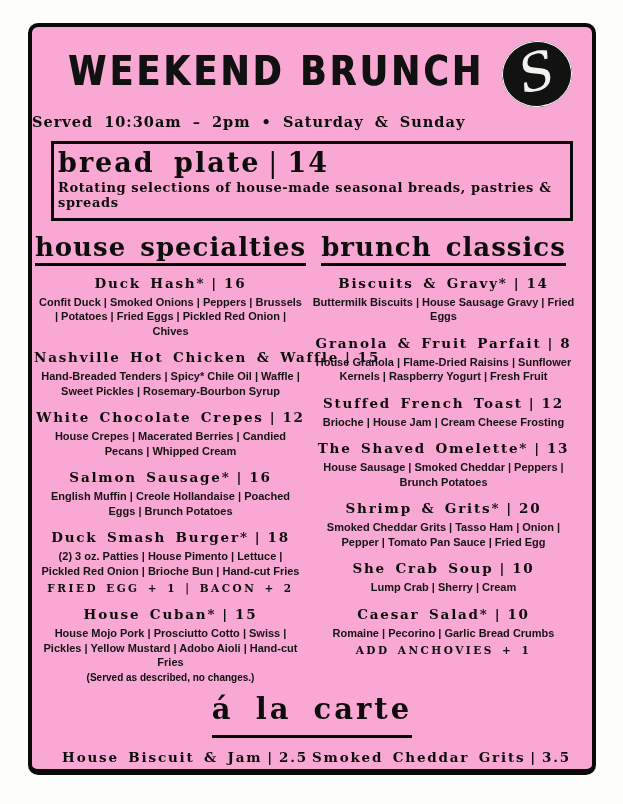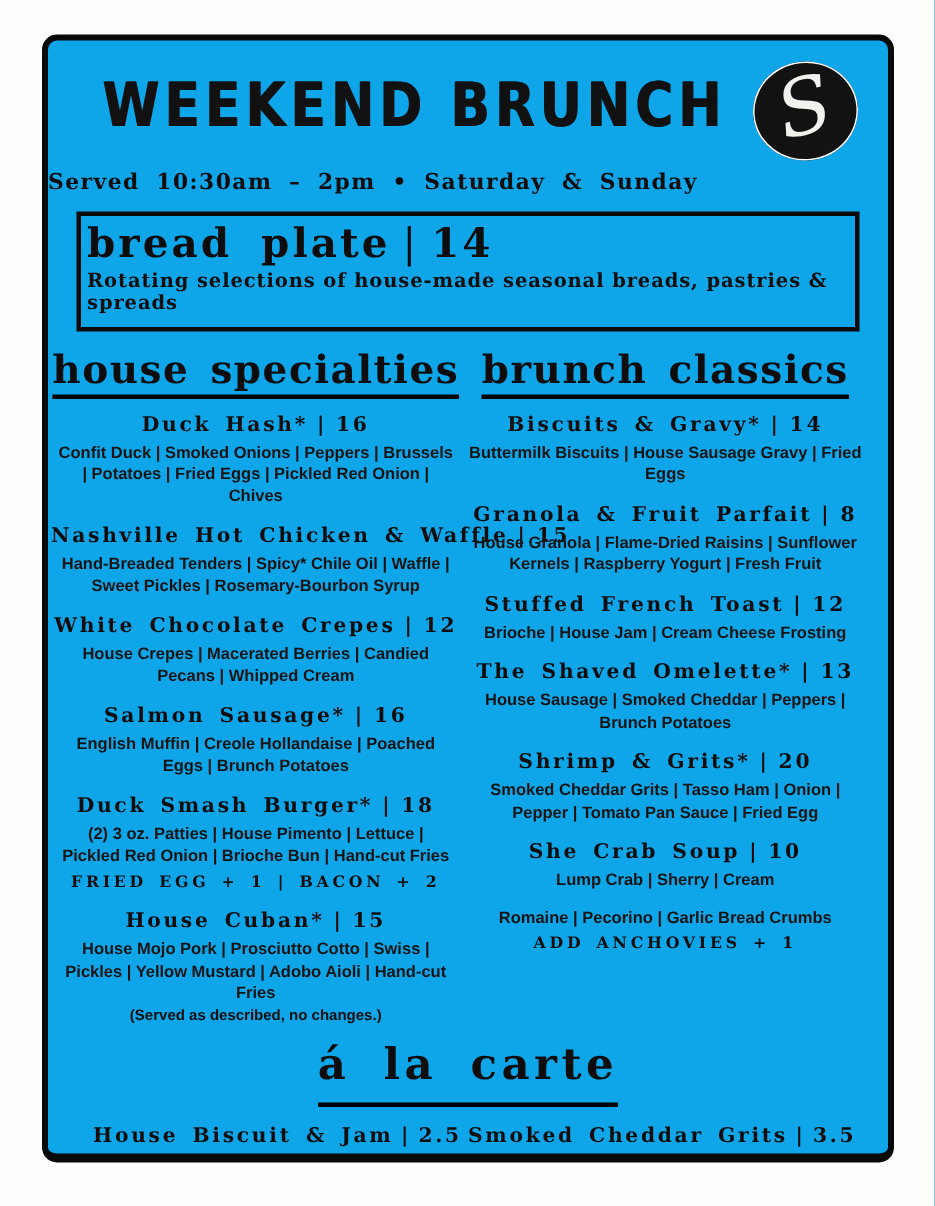--- a/index.html
+++ b/index.html
@@ -12,21 +12,21 @@
     position: relative;
     overflow: hidden;
   }
   .frame {
     position: absolute;
     left: 28px; top: 23px;
     width: 568px; height: 752px;
     border: 4px solid #0a0a0a;
     border-bottom-width: 6px;
     border-radius: 10px;
-    background: #0ea5e9;
+    background: #f9a8d4;
     padding: 12px 0 8px;
     display: flex;
     flex-direction: column;
     overflow: hidden;
   }
   
   .header-row { position: relative; padding: 0 24px 0 36px; height: 72px; flex: none; }
   .menu-title {
     font-family: "DejaVu Sans", sans-serif;
     font-weight: bold;
@@ -226,20 +226,21 @@
         <div class="item-name"><span>Shrimp &amp; Grits*</span><span class="pipe">|</span><span>20</span></div>
         <div class="item-desc">Smoked Cheddar Grits | Tasso Ham | Onion | Pepper | Tomato Pan Sauce | Fried Egg</div>
       </div>
 
       <div class="menu-item">
         <div class="item-name"><span>She Crab Soup</span><span class="pipe">|</span><span>10</span></div>
         <div class="item-desc">Lump Crab | Sherry | Cream</div>
       </div>
 
       <div class="menu-item">
+        <div class="item-name"><span>Caesar Salad*</span><span class="pipe">|</span><span>10</span></div>
         <div class="item-desc">Romaine | Pecorino | Garlic Bread Crumbs</div>
         <div class="item-extra">ADD ANCHOVIES + 1</div>
       </div>
     </div>
 
   </div>
 
   <div class="alacarte-title-wrap">
     <span class="alacarte-title">á la carte</span>
   </div>

